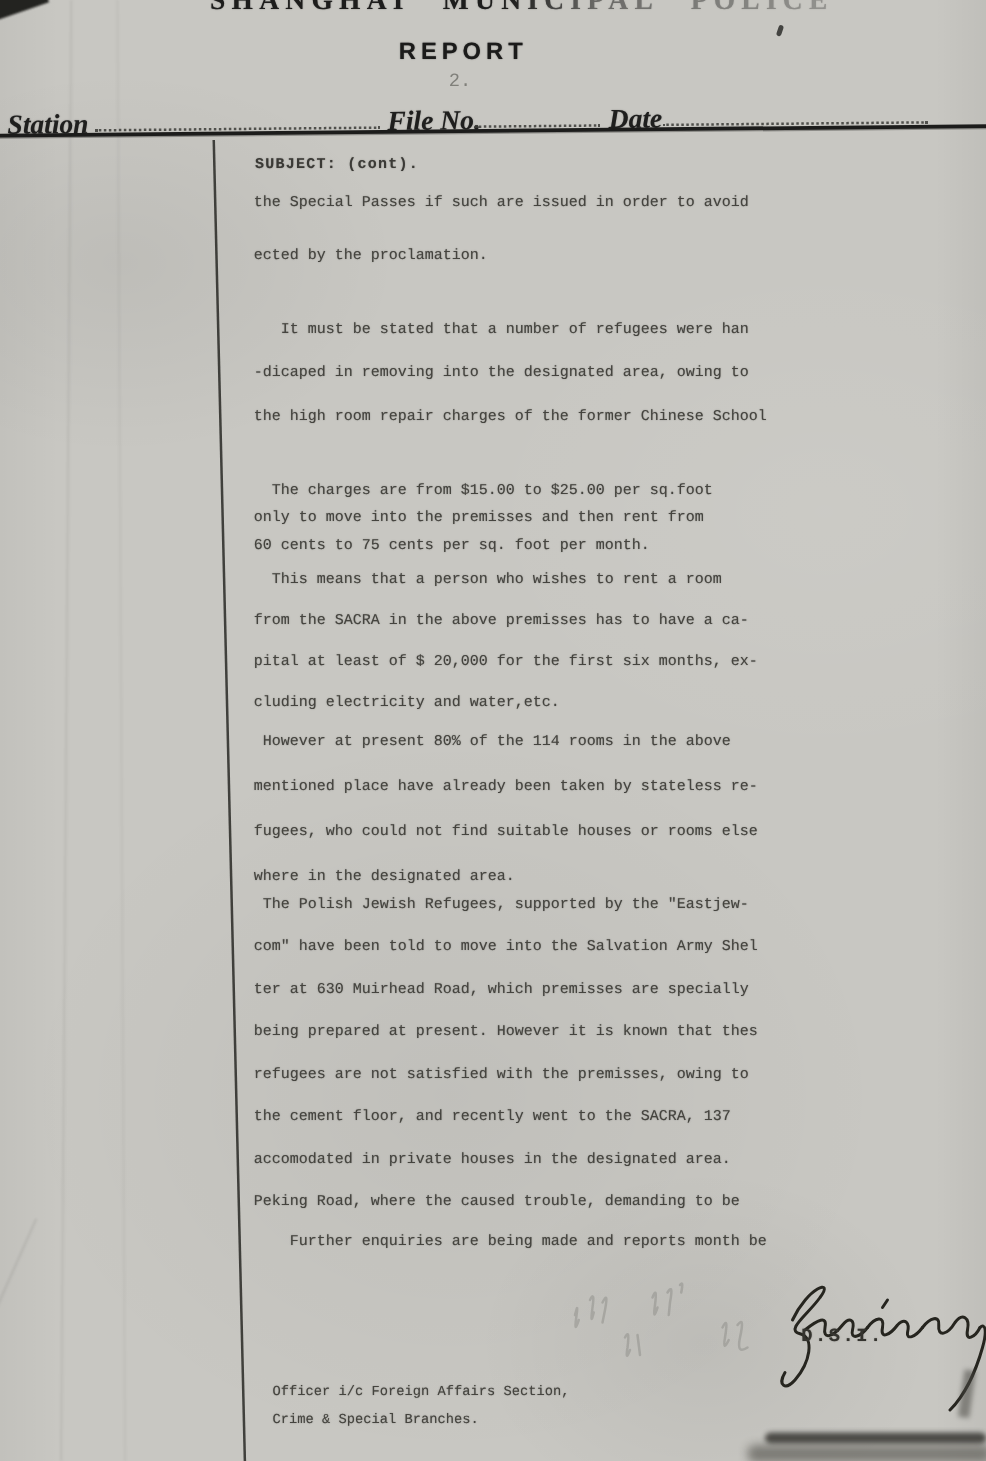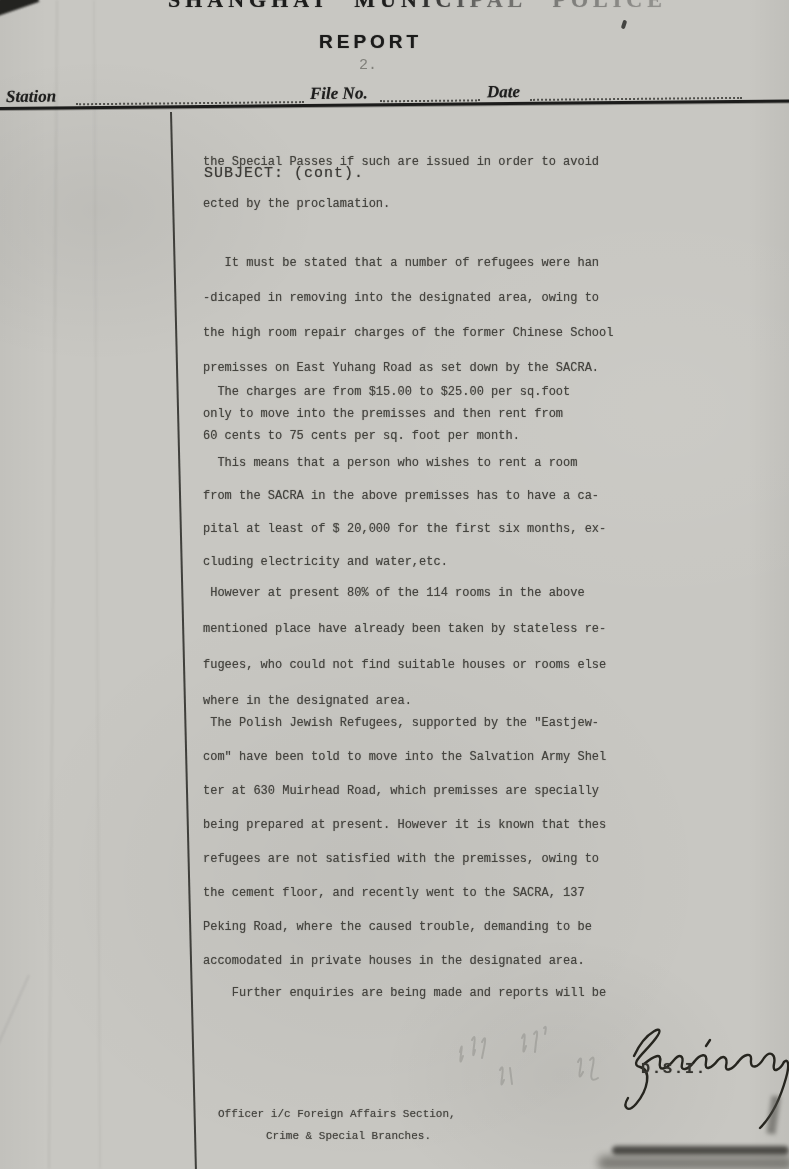--- a/index.html
+++ b/index.html
@@ -40,21 +40,21 @@
     font-family:"Liberation Mono","DejaVu Sans Mono",monospace;
     font-size:15px;color:rgba(70,69,63,0.55);
   }
   .form-row{
     position:absolute;left:0;top:85px;width:789px;height:24px;
     transform:rotate(-0.55deg);transform-origin:left center;
   }
   .form-label{
     position:absolute;
     font-family:"Liberation Serif",serif;font-style:italic;font-weight:bold;
-    font-size:17px;color:#1f1f1e;text-shadow:0 0 1px rgba(25,25,25,0.5);
+    font-size:22px;color:#1f1f1e;text-shadow:0 0 1px rgba(25,25,25,0.5);
   }
   .lbl-station{left:6px;top:2px;}
   .lbl-fileno{left:310px;top:2px;}
   .lbl-date{left:487px;top:2px;font-style:italic;}
   .leader{
     position:absolute;top:17px;height:2px;
     border-bottom:2px dotted #3c3c38;opacity:0.85;
   }
   .leader-1{left:76px;width:228px;}
   .leader-2{left:380px;width:100px;}
@@ -69,42 +69,42 @@
     background:rgba(25,25,22,0.78);
     transform:rotate(-1.35deg);transform-origin:top center;
   }
   
   .typed{
     font-family:"Liberation Mono","DejaVu Sans Mono",monospace;
     color:#45443f;text-shadow:0 0 1px rgba(69,68,63,0.6);
   }
   .subject{
     position:absolute;left:204px;top:124px;
-    font-size:15px;font-weight:normal;letter-spacing:1px;color:#3b3a36;margin-top:41px;
+    font-size:12px;font-weight:bold;letter-spacing:1px;color:#3b3a36;
   }
   .para{position:absolute;left:203px;width:575px;font-size:12px;}
   .typed-line{white-space:pre;}
   .p1{top:141px;line-height:42px;}
   .p2{top:246px;line-height:35px;}
   .p3{top:381px;line-height:22px;}
   .p4{top:447px;line-height:33px;}
   .p5{top:575px;line-height:36px;}
   .p6{top:706px;line-height:34px;}
   .p7{top:975px;line-height:36px;}
   
   .signature-svg{position:absolute;left:588px;top:1012px;}
   .signature-rank{
     position:absolute;left:641px;top:1061px;
     font-size:15px;font-weight:bold;color:#35342f;letter-spacing:2px;
   }
   .pencil-svg{position:absolute;left:438px;top:1022px;opacity:0.55;}
   
   .footer-line{position:absolute;left:218px;font-size:11px;white-space:pre;}
   .footer-1{top:1108px;}
-  .footer-2{top:1130px;margin-left:48px;}
+  .footer-2{top:1130px;}
   
   .artifact{position:absolute;pointer-events:none;}
   .corner-tl{
     left:-10px;top:-6px;width:48px;height:16px;background:#232320;
     transform:rotate(-19deg);filter:blur(1px);
   }
   .speck-top{
     left:622px;top:20px;width:4px;height:9px;background:#2d2d2a;
     transform:rotate(18deg);border-radius:2px;opacity:0.85;
   }
@@ -139,21 +139,20 @@
   <div class="typed subject">SUBJECT: (cont).</div>
 
   <div class="typed para p1">
       <div class="typed-line">the Special Passes if such are issued in order to avoid</div>
       <div class="typed-line">ected by the proclamation.</div>
     </div>
   <div class="typed para p2">
       <div class="typed-line">   It must be stated that a number of refugees were han</div>
       <div class="typed-line">-dicaped in removing into the designated area, owing to</div>
       <div class="typed-line">the high room repair charges of the former Chinese School</div>
-      <div class="typed-line">premisses on East Yuhang Road as set down by the SACRA.</div>
     </div>
   <div class="typed para p3">
       <div class="typed-line">  The charges are from $15.00 to $25.00 per sq.foot</div>
       <div class="typed-line">only to move into the premisses and then rent from</div>
       <div class="typed-line">60 cents to 75 cents per sq. foot per month.</div>
     </div>
   <div class="typed para p4">
       <div class="typed-line">  This means that a person who wishes to rent a room</div>
       <div class="typed-line">from the SACRA in the above premisses has to have a ca-</div>
       <div class="typed-line">pital at least of $ 20,000 for the first six months, ex-</div>
@@ -165,25 +164,25 @@
       <div class="typed-line">fugees, who could not find suitable houses or rooms else</div>
       <div class="typed-line">where in the designated area.</div>
     </div>
   <div class="typed para p6">
       <div class="typed-line"> The Polish Jewish Refugees, supported by the "Eastjew-</div>
       <div class="typed-line">com" have been told to move into the Salvation Army Shel</div>
       <div class="typed-line">ter at 630 Muirhead Road, which premisses are specially</div>
       <div class="typed-line">being prepared at present. However it is known that thes</div>
       <div class="typed-line">refugees are not satisfied with the premisses, owing to</div>
       <div class="typed-line">the cement floor, and recently went to the SACRA, 137</div>
+      <div class="typed-line">accomodated in private houses in the designated area.</div>
       <div class="typed-line">Peking Road, where the caused trouble, demanding to be</div>
-      <div class="typed-line">accomodated in private houses in the designated area.</div>
     </div>
   <div class="typed para p7">
-      <div class="typed-line">    Further enquiries are being made and reports will be</div>
+      <div class="typed-line">    Further enquiries are being made and reports month be</div>
     </div>
 
   <svg class="pencil-svg" width="210" height="80" viewBox="0 0 210 80">
     <g fill="none" stroke="#5a5a55" stroke-width="2" stroke-linecap="round" opacity="0.45">
       <path d="M22 30 q3 -12 1 2 q-2 14 2 2 M34 18 q4 -8 2 6 q-2 16 1 4 M44 20 q5 -10 2 6 l-2 10"></path>
       <path d="M84 16 q4 -10 2 6 q-2 14 2 2 M96 12 q5 -8 2 8 l-1 10 M106 6 q3 -4 1 6"></path>
       <path d="M62 48 q4 -8 2 8 q-2 12 2 2 M72 46 l2 16"></path>
       <path d="M140 40 q5 -10 2 8 q-2 12 3 2 M152 38 q6 -8 2 10 q-3 14 6 8"></path>
     </g>
   </svg>

